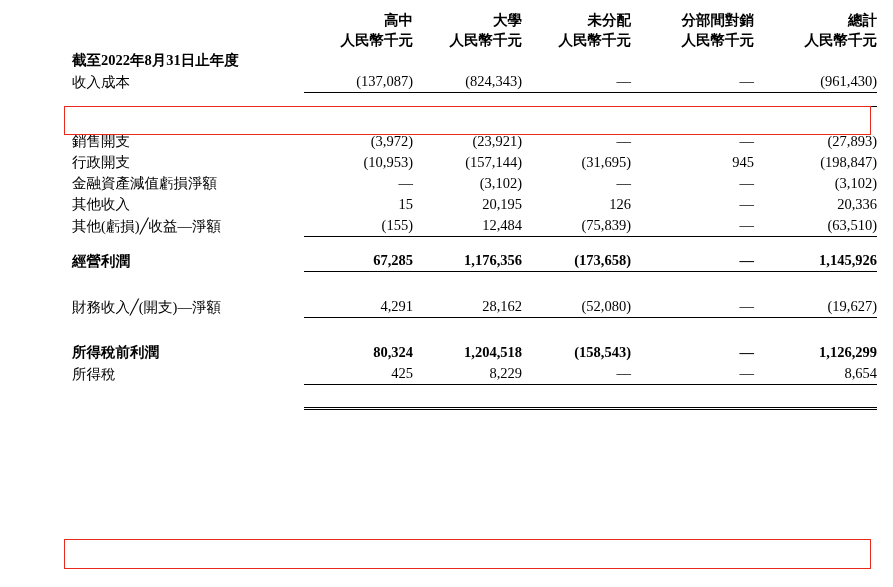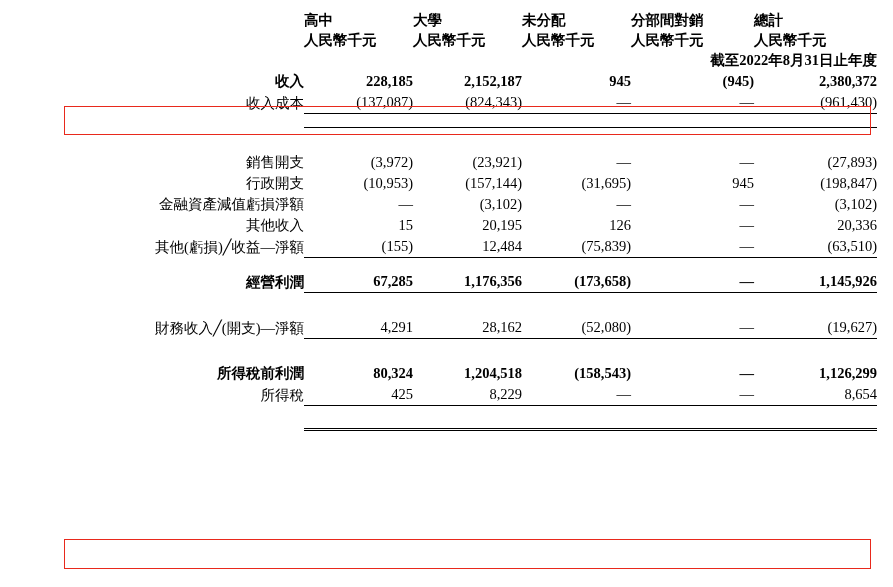--- a/index.html
+++ b/index.html
@@ -31,20 +31,21 @@
   table.fin td, table.fin th {
     padding: 0;
     vertical-align: bottom;
     white-space: nowrap;
   }
   col.c-label { width: 232px; }
   col.c-num   { width: 109px; }
   col.c-num-w { width: 123px; }
 
   .hdr-cell {
+    text-align: right;
     font-weight: bold;
     font-size: 14.5px;
     line-height: 20px;
     padding-right: 2px;
   }
   .hdr-row-1 td { padding-bottom: 1px; }
   .hdr-row-2 td { padding-bottom: 12px; margin-top: 44px; }
 
   .period-row td {
     font-weight: bold;
@@ -52,21 +53,21 @@
     padding-top: 2px;
     padding-bottom: 9px;
   }
 
   .num {
     text-align: right;
     padding-right: 2px;
     line-height: 21px;
   }
   .lbl {
-    text-align: right;
+    text-align: left;
     line-height: 21px;
     padding-left: 1px;
   }
   tr.bold td { font-weight: bold; }
   tr.row td { height: 21px; }
 
   .gap-sm td { height: 9px; }
   .gap-md td { height: 14px; }
   .gap-lg td { height: 20px; }
 
@@ -128,28 +129,20 @@
         <td class="hdr-cell">人民幣千元</td>
         <td class="hdr-cell">人民幣千元</td>
         <td class="hdr-cell">人民幣千元</td>
         <td class="hdr-cell">人民幣千元</td>
       </tr>
 
       <tr class="period-row">
         <td colspan="6" class="lbl">截至2022年8月31日止年度</td>
       </tr>
 
-      <tr class="row bold">
-        <td class="lbl">收入</td>
-        <td class="num">228,185</td>
-        <td class="num">2,152,187</td>
-        <td class="num">945</td>
-        <td class="num">(945)</td>
-        <td class="num">2,380,372</td>
-      </tr>
 
       <tr class="row">
         <td class="lbl">收入成本</td>
         <td class="num">(137,087)</td>
         <td class="num">(824,343)</td>
         <td class="num">—</td>
         <td class="num">—</td>
         <td class="num">(961,430)</td>
       </tr>
 

